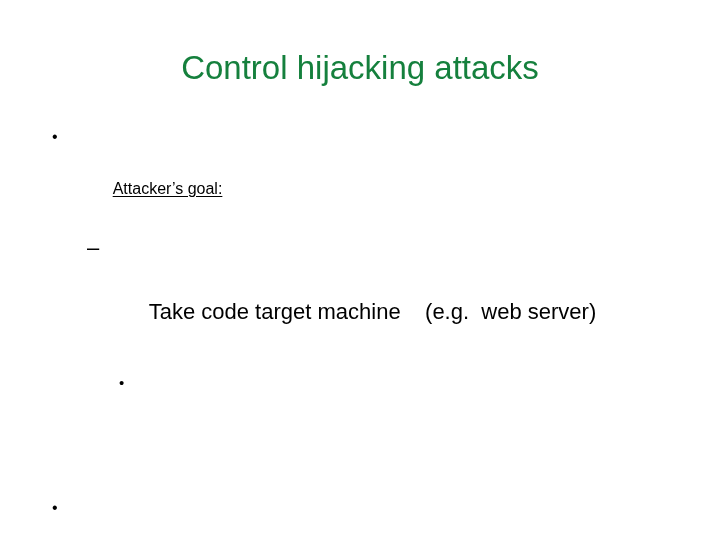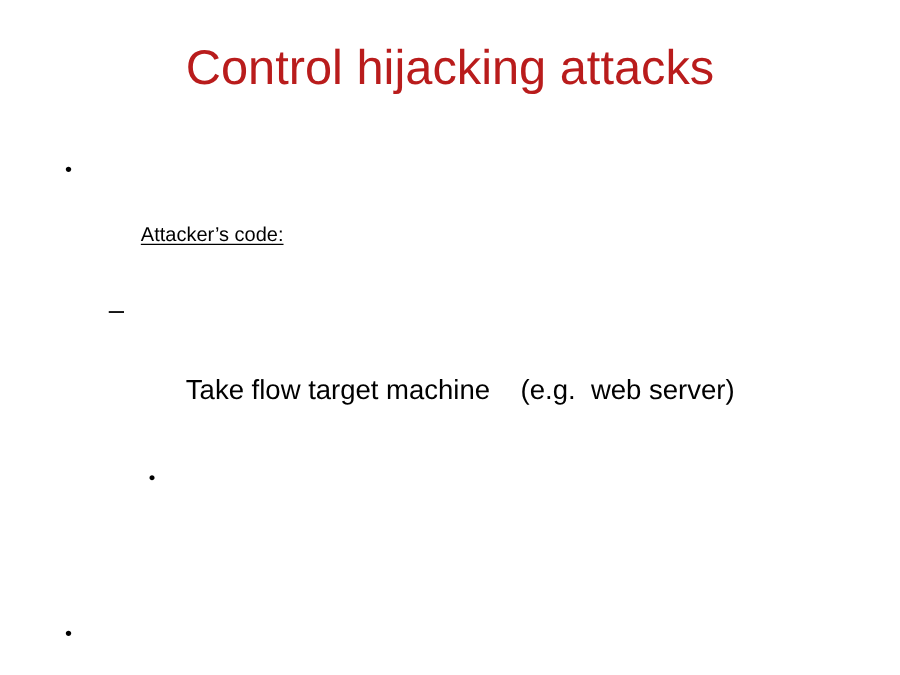--- a/index.html
+++ b/index.html
@@ -19,27 +19,27 @@
     position: relative;
     width: 720px;
     height: 540px;
     background: #ffffff;
   }
 
   
   .slide-title {
     position: absolute;
     left: 0;
-    top: 35px;
+    top: 48px;
     width: 720px;
     text-align: center;
-    font-size: 39px;
+    font-size: 33px;
     line-height: 40px;
     font-weight: 400;
-    color: #b91c1c;
+    color: #15803d;
     white-space: pre;
   }
 
   
   .slide-body {
     position: absolute;
     left: 0;
     top: 124px;
     width: 720px;
   }
@@ -110,28 +110,28 @@
 <body>
 
 <div class="slide">
 
   <div class="slide-title">Control hijacking attacks</div>
 
   <div class="slide-body">
 
     <div class="bullet-row lvl1">
       <span class="marker">•</span>
-      <span class="underline">Attacker’s code:</span>
+      <span class="underline">Attacker’s goal:</span>
     </div>
 
     <div class="spacer-xs"></div>
 
     <div class="bullet-row lvl2">
       <span class="marker">–</span>
-      <span>Take flow target machine    (e.g.  web server)</span>
+      <span>Take code target machine    (e.g.  web server)</span>
     </div>
 
     <div class="spacer-sm"></div>
 
     <div class="bullet-row lvl3">
       <span class="marker">•</span>
     </div>
 
     <div class="spacer-lg"></div>
     <div class="spacer-sm"></div>

